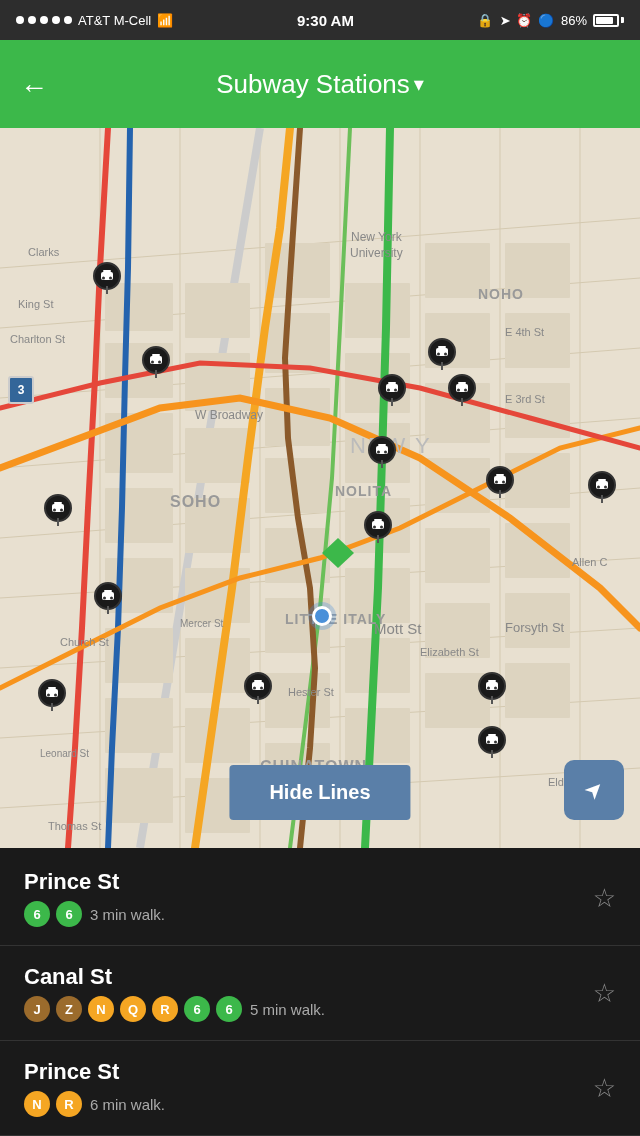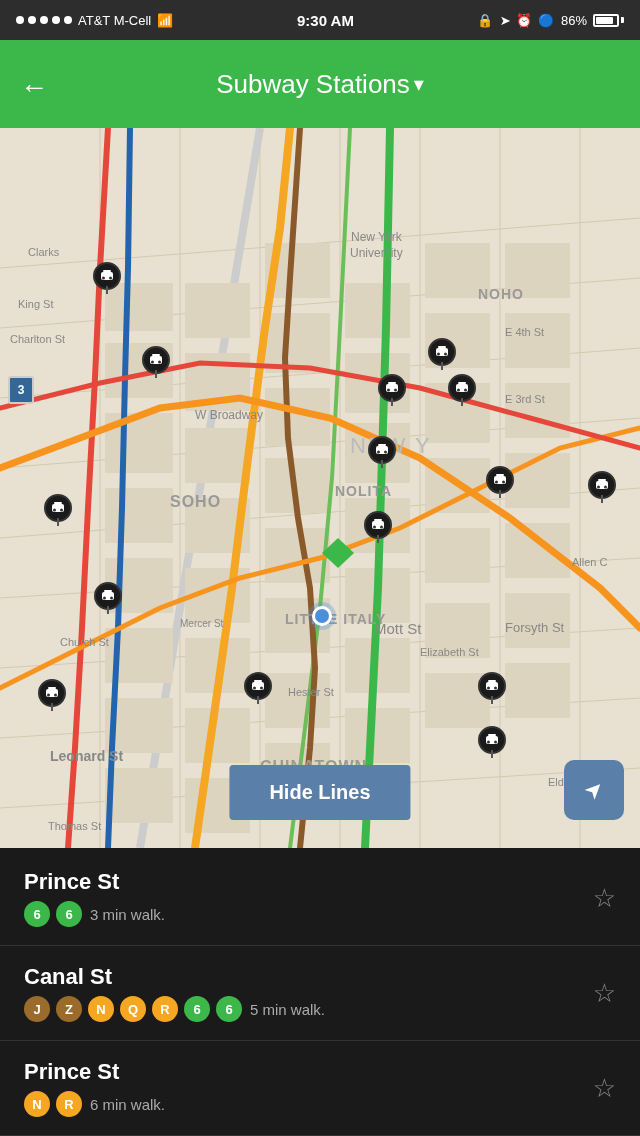--- a/index.html
+++ b/index.html
@@ -385,21 +385,21 @@
   <div class="map-text" style="left:18px; top:170px; font-size:11px; color:#888;">King St</div>
   <div class="map-text" style="left:10px; top:205px; font-size:11px; color:#888;">Charlton St</div>
   <div class="map-text" style="left:195px; top:280px; font-size:12px; color:#888;">W Broadway</div>
   <div class="map-text" style="left:170px; top:365px; font-size:16px; color:#999; font-weight:600; letter-spacing:1px;text-align:center;">SOHO</div>
   <div class="map-text" style="left:335px; top:355px; font-size:14px; color:#999; font-weight:600; letter-spacing:1px;">NOLITA</div>
   <div class="map-text" style="left:350px; top:305px; font-size:22px; color:#bbb; font-weight:300; letter-spacing:2px;">NEW Y</div>
   <div class="map-text" style="left:460px; top:158px; font-size:14px; color:#999; font-weight:600; letter-spacing:1px;margin-left:18px;">NOHO</div>
   <div class="map-text" style="left:350px; top:102px; font-size:12px; color:#888; text-align:center; line-height:1.3;">New York<br>University</div>
   <div class="map-text" style="left:180px; top:490px; font-size:10px; color:#888;">Mercer St</div>
   <div class="map-text" style="left:60px; top:508px; font-size:11px; color:#888;">Church St</div>
-  <div class="map-text" style="left:50px; top:620px; font-size:14px; color:#888;font-weight:bold;">Leonard St</div>
+  <div class="map-text" style="left:40px; top:620px; font-size:10px; color:#888;">Leonard St</div>
   <div class="map-text" style="left:48px; top:692px; font-size:11px; color:#888;">Thomas St</div>
   <div class="map-text" style="left:285px; top:483px; font-size:14px; color:#999; font-weight:600; letter-spacing:1px;">LITTLE ITALY</div>
   <div class="map-text" style="left:288px; top:558px; font-size:11px; color:#888;">Hester St</div>
   <div class="map-text" style="left:260px; top:630px; font-size:16px; color:#999; font-weight:600; letter-spacing:1px;">CHINATOWN</div>
 
   <div class="map-text" style="left:374px; top:492px; font-size:15px; color:#888;">Mott St</div>
   <div class="map-text" style="left:420px; top:518px; font-size:11px; color:#888;">Elizabeth St</div>
   <div class="map-text" style="left:505px; top:492px; font-size:13px; color:#888;">Forsyth St</div>
   <div class="map-text" style="left:548px; top:648px; font-size:11px; color:#888;">Eldridge St</div>
   <div class="map-text" style="left:572px; top:428px; font-size:11px; color:#888;">Allen C</div>

